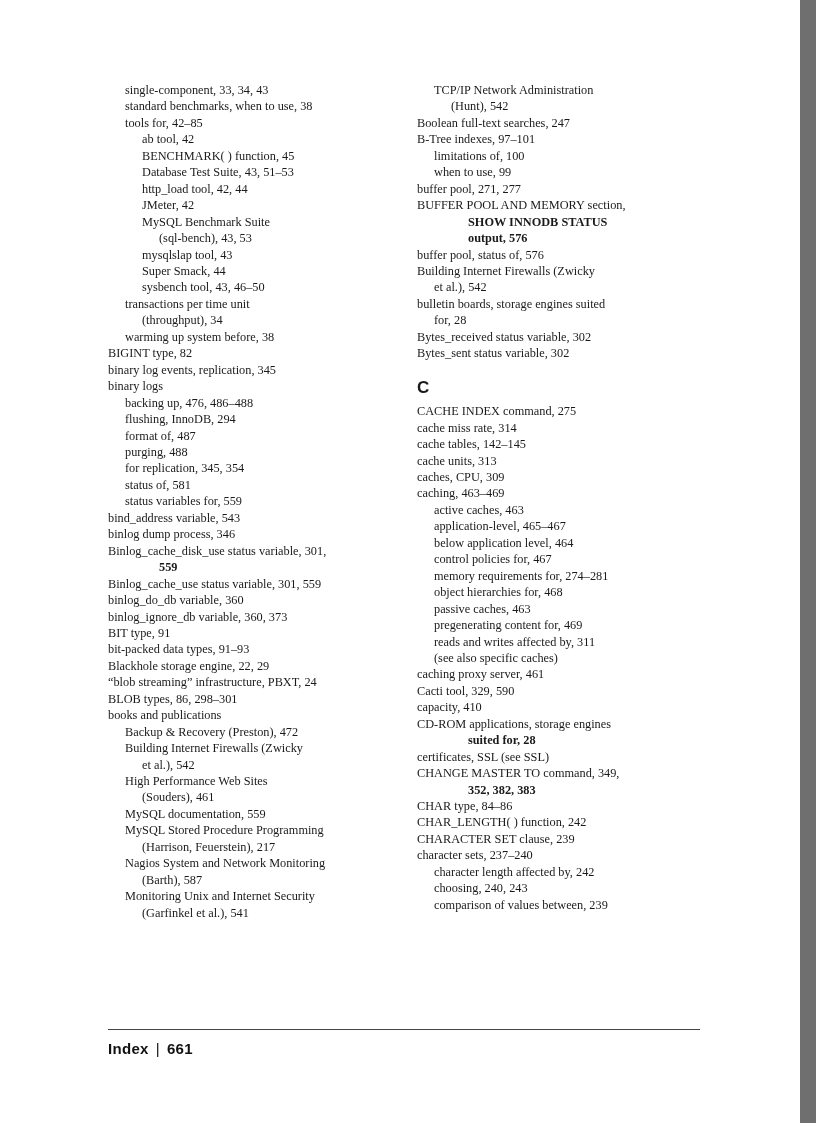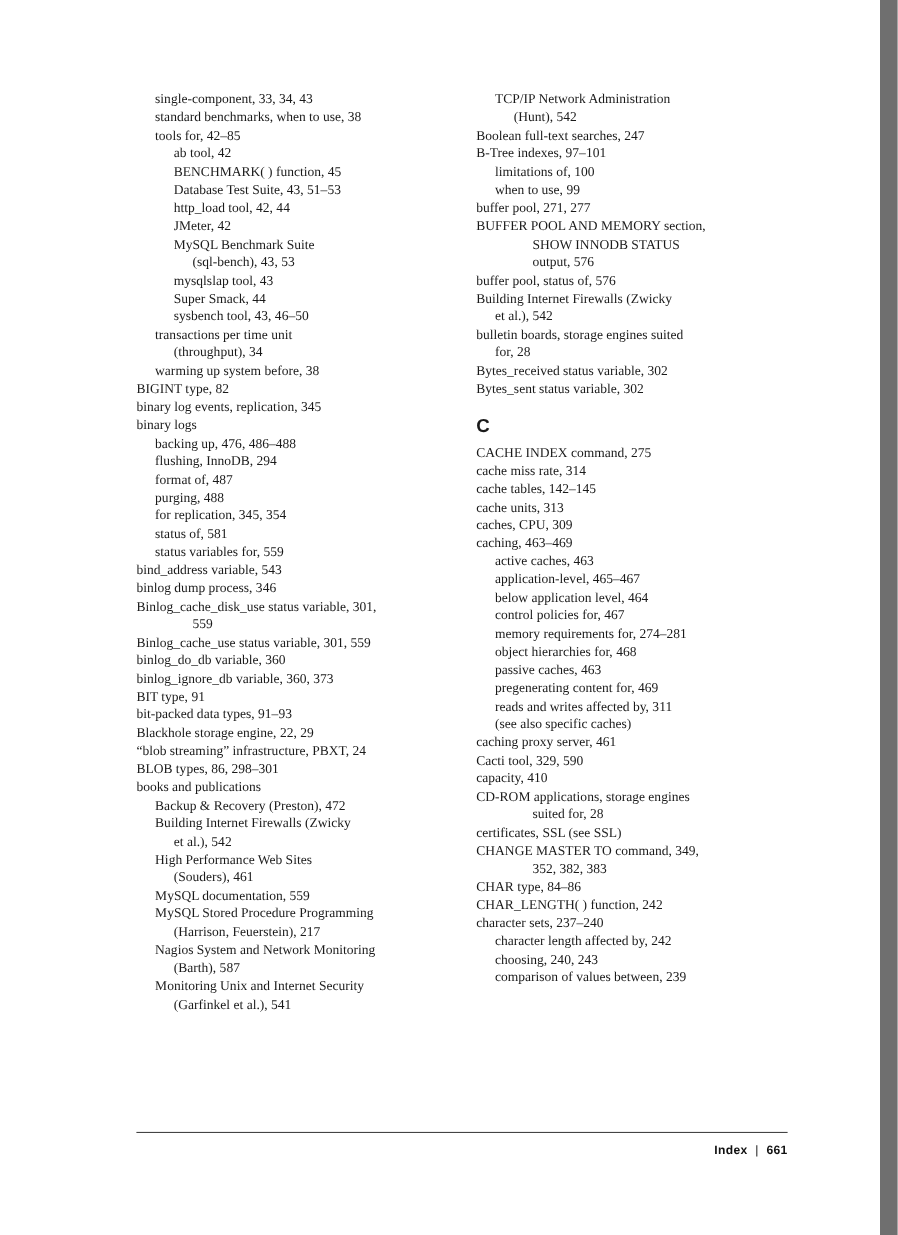--- a/index.html
+++ b/index.html
@@ -24,21 +24,20 @@
     height: 1123px;
     background: #6f6f6f;
   }
   .page {
     position: absolute;
     left: 0;
     top: 0;
     width: 800px;
     height: 1123px;
     background: #ffffff;
-    margin-left: 16px;
   }
   .index-body {
     position: absolute;
     left: 108px;
     top: 82px;
     width: 592px;
     height: 930px;
     display: flex;
     gap: 26px;
   }
@@ -50,21 +49,21 @@
   .entry {
     margin: 0;
     padding: 0;
   }
   
   .lvl0 { margin-left: 0px; text-indent: 0; padding-left: 0; }
   .lvl1 { padding-left: 17px; }
   .lvl2 { padding-left: 34px; }
   .lvl3 { padding-left: 51px; }
   
-  .cont0 { padding-left: 51px; }
+  .cont0 { padding-left: 51px; font-weight: bold; }
   .ital { }
   .section-letter {
     font-family: "Liberation Sans", sans-serif;
     font-weight: bold;
     font-size: 17px;
     margin-top: 18px;
     margin-bottom: 7px;
     letter-spacing: 0px;
   }
   .footer-rule {
@@ -73,23 +72,23 @@
     top: 1029px;
     width: 592px;
     border-top: 1px solid #444;
     height: 0;
   }
   .footer {
     position: absolute;
     left: 108px;
     top: 1040px;
     width: 592px;
-    text-align: right;
+    text-align: left;
     font-family: "Liberation Sans", sans-serif;
-    font-size: 11px;
+    font-size: 15px;
     font-weight: bold;
     letter-spacing: 0.3px;
     color: #111;
   }
   .footer .sep {
     display: inline-block;
     padding: 0 7px;
     font-weight: normal;
   }
 </style>
@@ -192,20 +191,21 @@
         <div class="entry lvl0"><span>caching proxy server,  461</span></div>
         <div class="entry lvl0"><span>Cacti tool,  329, 590</span></div>
         <div class="entry lvl0"><span>capacity,  410</span></div>
         <div class="entry lvl0"><span>CD-ROM applications, storage engines</span></div>
         <div class="entry cont0"><span>suited for,  28</span></div>
         <div class="entry lvl0"><span>certificates, SSL (see SSL)</span></div>
         <div class="entry lvl0"><span>CHANGE MASTER TO command,  349,</span></div>
         <div class="entry cont0"><span>352, 382, 383</span></div>
         <div class="entry lvl0"><span>CHAR type,  84–86</span></div>
         <div class="entry lvl0"><span>CHAR_LENGTH( ) function,  242</span></div>
+        <div class="entry lvl0"><span>CHARACTER SET clause,  239</span></div>
         <div class="entry lvl0"><span>character sets,  237–240</span></div>
         <div class="entry lvl1"><span>character length affected by,  242</span></div>
         <div class="entry lvl1"><span>choosing,  240, 243</span></div>
         <div class="entry lvl1"><span>comparison of values between,  239</span></div>
       </div>
 
   </div>
 
   <div class="footer-rule"></div>
 

